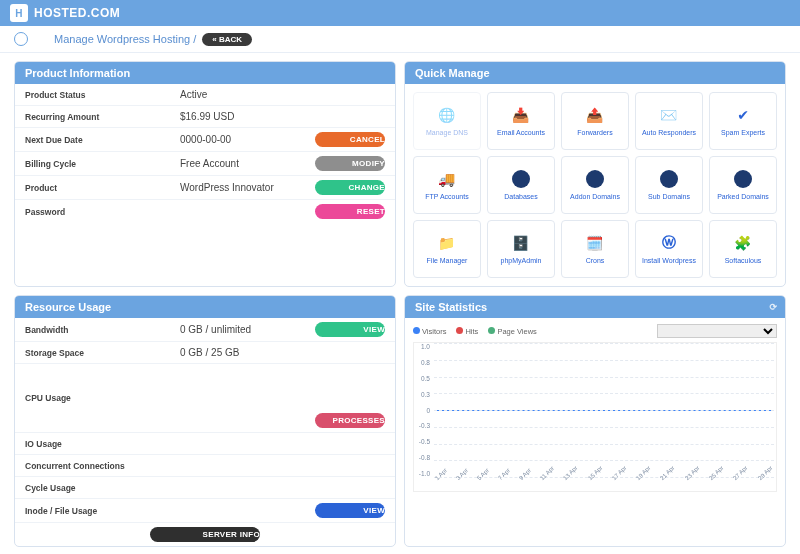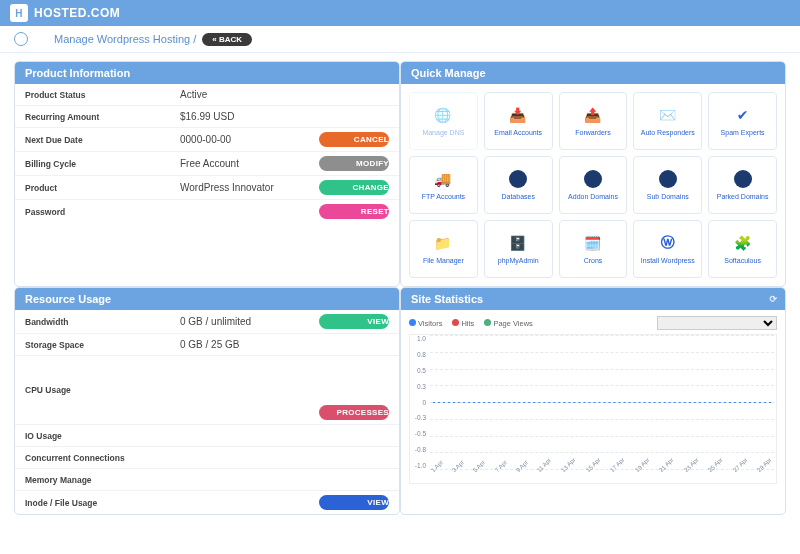--- a/index.html
+++ b/index.html
@@ -4,21 +4,21 @@
 <style>
 * { margin: 0; padding: 0; box-sizing: border-box; font-family: Arial, Helvetica, sans-serif; }
 body { background: #fff; width: 800px; height: 554px; overflow: hidden; font-size: 9px; color: #333; }
 .topbar { background: #6ba4e0; height: 26px; display: flex; align-items: center; padding: 0 10px; color: #fff; font-weight: bold; font-size: 12px; letter-spacing: 0.5px; }
 .logo-badge { width: 18px; height: 18px; background: #fff; border-radius: 3px; display: flex; align-items: center; justify-content: center; margin-right: 6px; color: #6ba4e0; font-size: 10px; font-weight: bold; }
 .crumbrow { padding: 6px 14px; display: flex; align-items: center; gap: 6px; color: #4a7fc5; border-bottom: 1px solid #e8eef6; }
 .crumb-globe { width: 14px; height: 14px; border: 1.5px solid #6ba4e0; border-radius: 50%; display: inline-block; }
 .crumb-text { font-size: 11px; color: #5a8fd0; margin-left: 20px; }
 .back-pill { background: #3a3a3a; color: #fff; border-radius: 10px; padding: 2px 10px; font-size: 8px; font-weight: bold; cursor: pointer; }
 
-.grid { display: grid; grid-template-columns: 1fr 1fr; padding: 8px 14px; }
+.grid { display: grid; grid-template-columns: 1fr 1fr; gap: 8px; padding: 8px 14px; }
 .panel { border: 1px solid #d8e2ef; border-radius: 5px; overflow: hidden; background: #fff; }
 .panel-h { background: #6ba4e0; color: #fff; font-size: 11px; font-weight: bold; padding: 5px 10px; position: relative; }
 .panel-h .gear { position: absolute; right: 8px; top: 6px; font-size: 9px; opacity: .8; }
 
 .info-row { display: flex; align-items: center; border-bottom: 1px solid #eef2f7; padding: 4px 10px; min-height: 22px; }
 .info-row:last-child { border-bottom: none; justify-content: center; }
 .lbl { width: 120px; font-size: 8.5px; font-weight: bold; color: #444; }
 .val { flex: 1; font-size: 10px; color: #444; margin-left: 35px; }
 .btn { border: none; color: #fff; font-size: 8px; font-weight: bold; padding: 3px 0; width: 70px; border-radius: 10px; cursor: pointer; text-align: right; letter-spacing: 0.3px; }
 .btn-orange { background: #e86a2b; }
@@ -190,27 +190,30 @@
     </div>
     <div class="info-row">
       <div class="lbl">IO Usage</div>
       <div class="val"></div>
     </div>
     <div class="info-row">
       <div class="lbl" style="width:160px">Concurrent Connections</div>
       <div class="val"></div>
     </div>
     <div class="info-row">
-      <div class="lbl">Memory Manage</div>
+      <div class="lbl">Cycle Usage</div>
       <div class="val"></div>
     </div>
     <div class="info-row">
       <div class="lbl">Inode / File Usage</div>
       <div class="val"></div>
       <button class="btn btn-blue">VIEW</button>
+    </div>
+    <div class="info-row">
+      <button class="btn btn-dk">SERVER INFO</button>
     </div>
   </div>
 
   <div class="panel">
     <div class="panel-h"><span>Site Statistics</span><span class="gear">⟳</span></div>
     <div class="stats-body">
       <div class="legend">
         <span><span class="dot" style="background:#3b82f6"></span><span>Visitors</span></span>
         <span><span class="dot" style="background:#e04a4a"></span><span>Hits</span></span>
         <span><span class="dot" style="background:#4caf7d"></span><span>Page Views</span></span>

